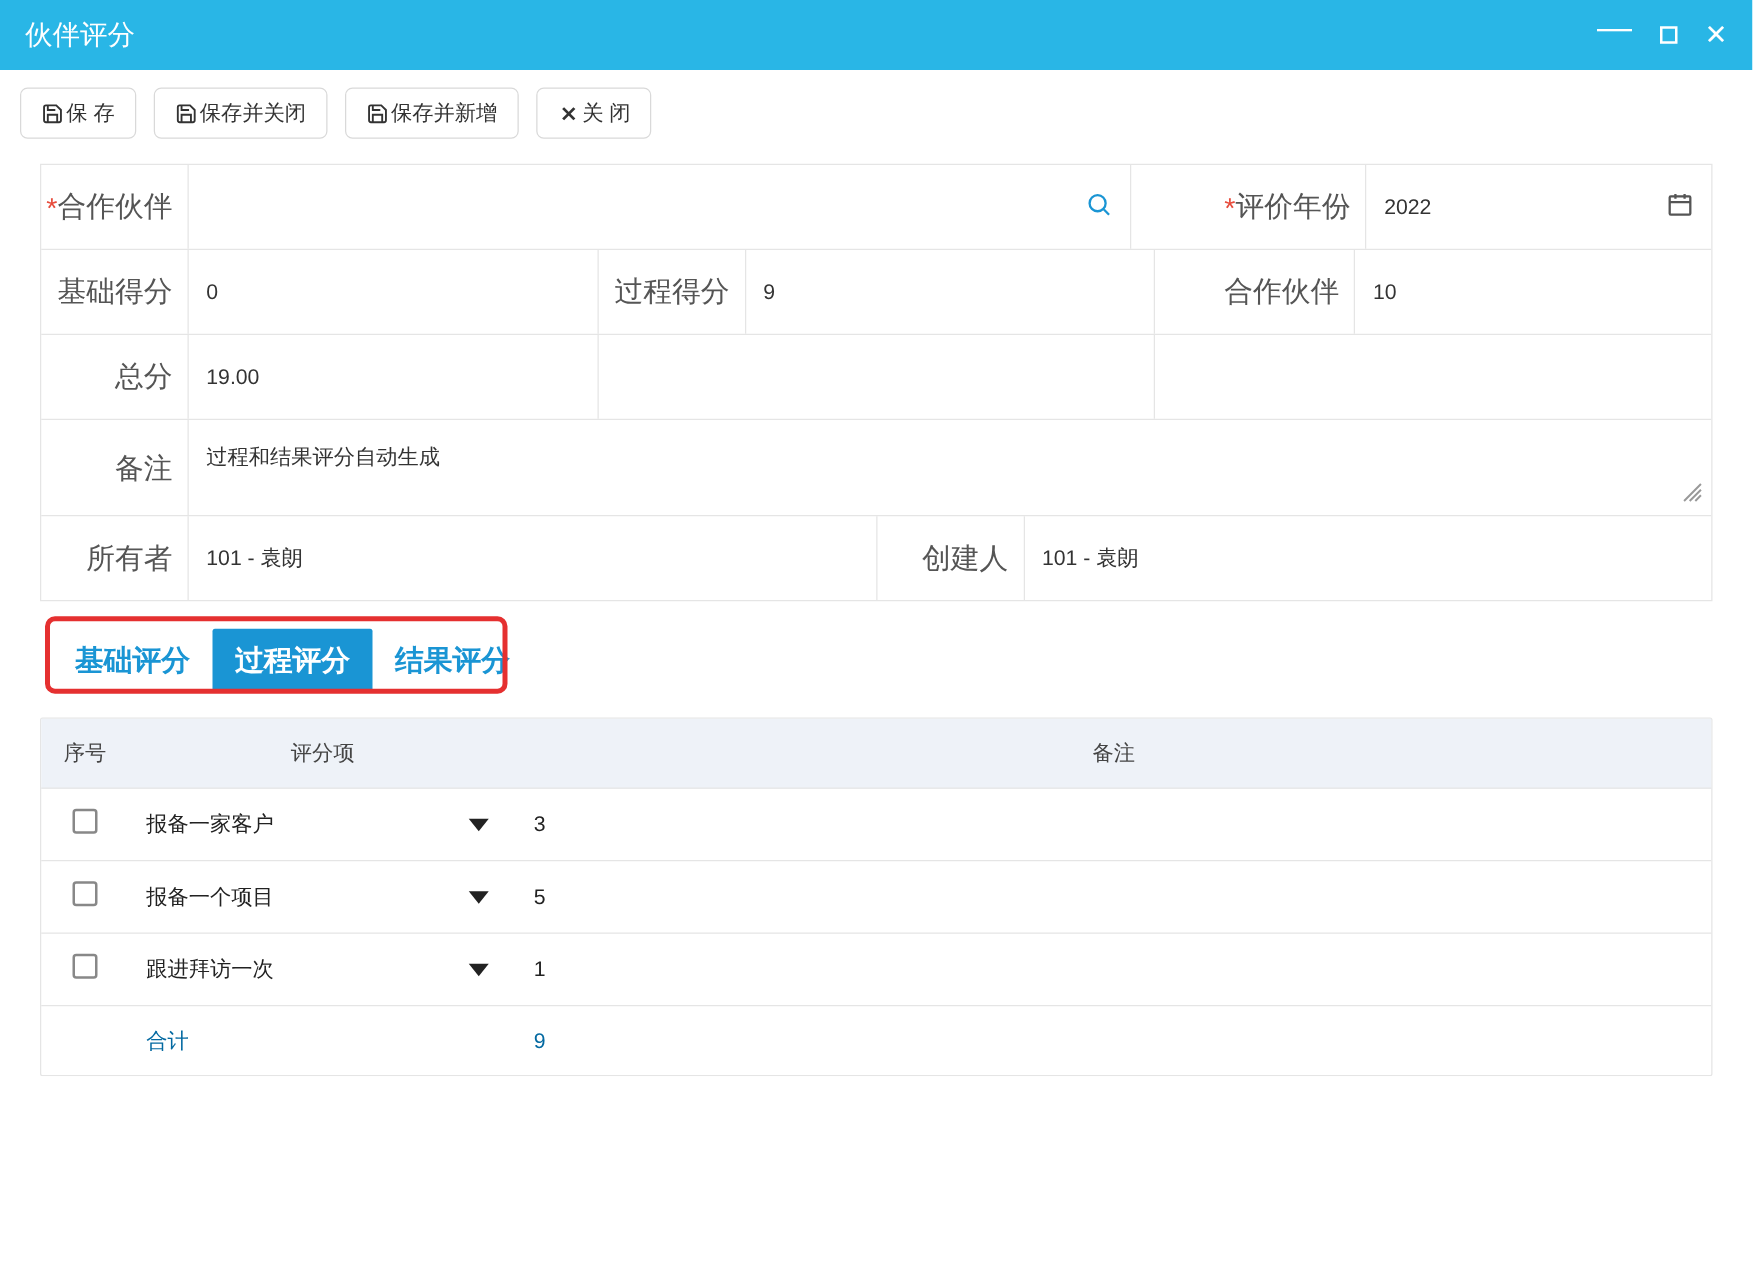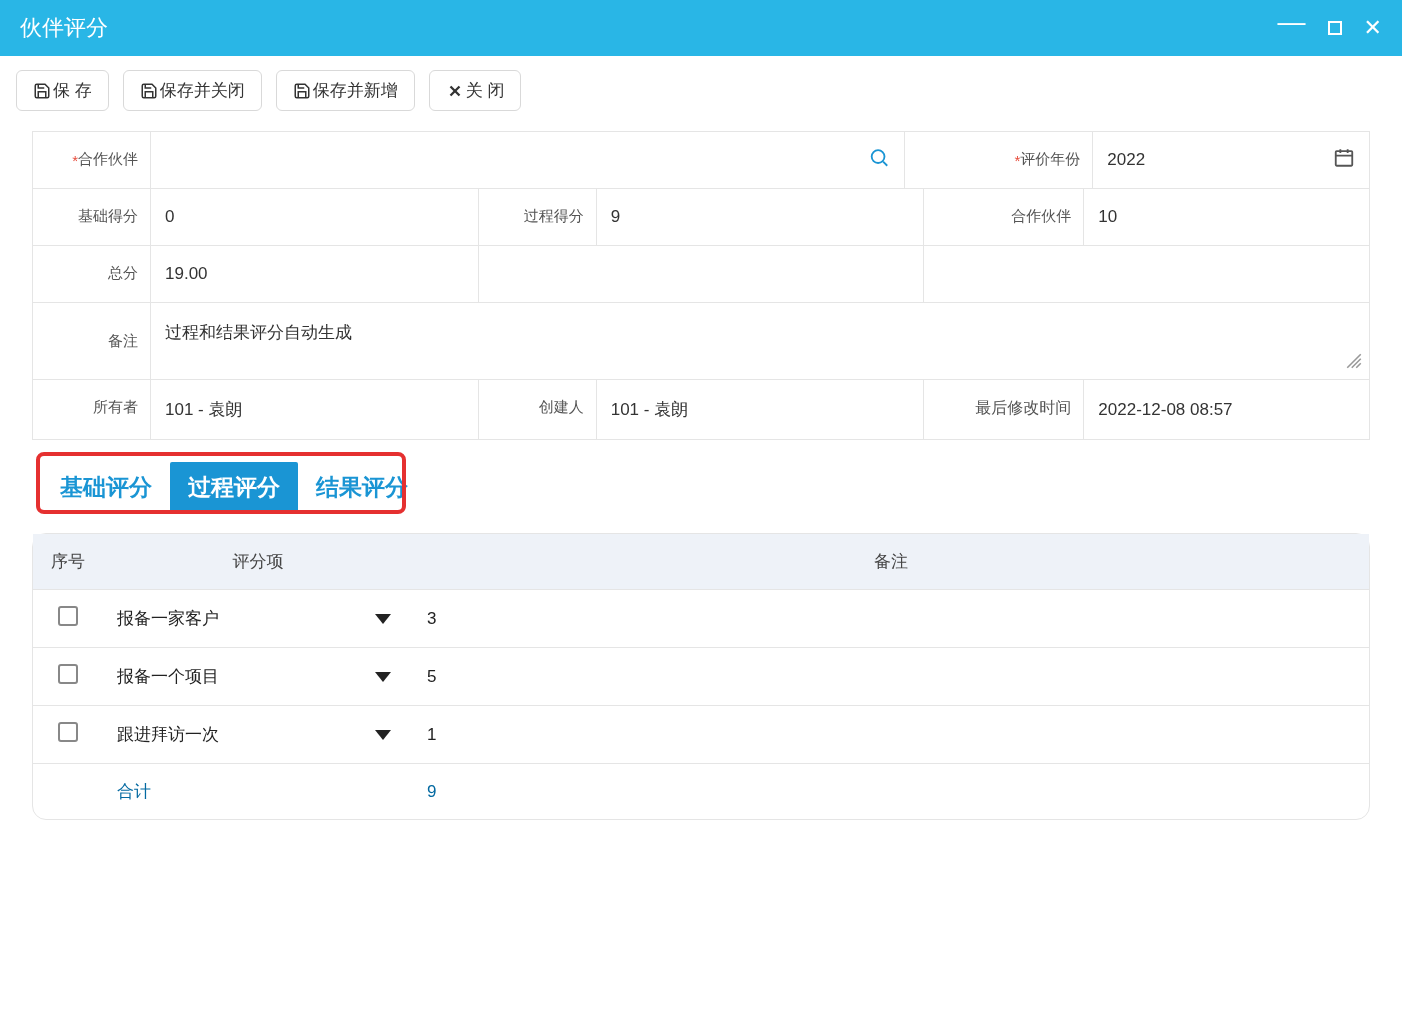--- a/index.html
+++ b/index.html
@@ -16,39 +16,39 @@
 
     
     .toolbar { padding:14px 16px 20px 16px; display:flex; gap:14px; }
     .btn { display:inline-flex; align-items:center; gap:2px; border:1px solid #d9d9d9; background:#fff; border-radius:6px; padding:8px 16px; font-size:17px; color:#333; cursor:pointer; }
     .btn svg { width:18px; height:18px; }
 
     
     .formwrap { padding:0 32px; }
     .form { border:1px solid #e5e5e5; border-top:1px solid #e5e5e5; }
     .row { display:flex; border-bottom:1px solid #e5e5e5; }
-    .cell-label { width:118px; min-width:118px; text-align:right; padding:18px 12px 18px 0; color:#555; font-size:15px; border-right:1px solid #e5e5e5; }
+    .cell-label { width:118px; min-width:118px; text-align:right; padding:18px 12px 18px 0; color:#555; font-size:23px; border-right:1px solid #e5e5e5; }
     .cell-label .req { color:#e74c3c; vertical-align:middle; }
     .cell-val { flex:1; padding:18px 14px; color:#333; font-size:17px; display:flex; align-items:center; position:relative; }
     .cell-val input[type=text]{ border:none; outline:none; font-size:17px; width:100%; }
     .row .seg { display:flex; flex:1; }
     .search-ic { position:absolute; right:14px; top:50%; transform:translateY(-50%); }
     .cal-ic { position:absolute; right:14px; top:50%; transform:translateY(-50%); }
     .remark-row .cell-val { min-height:76px; align-items:flex-start; }
     .resize-handle { position:absolute; right:6px; bottom:4px; }
 
     
     .tabs-area { margin-top:10px; position:relative; padding:6px 0 14px 0; }
     .tabs { display:flex; gap:0; padding:6px 10px; }
     .tab { padding:10px 18px; color:#1a95d4; font-size:23px; cursor:pointer;font-weight:bold; }
     .tab.active { background:#1a95d4; color:#fff; border-radius:2px; }
     .tabs-highlight { position:absolute; top:2px; left:4px; width:370px; height:62px; border:4px solid #e53030; border-radius:8px; pointer-events:none; }
 
     
-    .tbl { border:1px solid #e5e5e5; border-radius:14px; }
+    .tbl { border:1px solid #e5e5e5; border-radius:2px; }
     .thead { display:flex; background:#eef2f8; border-bottom:1px solid #e5e5e5; }
     .th, .td { padding:16px 14px; font-size:17px; }
     .col-no { width:70px; text-align:center; }
     .col-item { width:310px; }
     .col-score { width:250px; }
     .col-note { flex:1; text-align:center; }
     .thead .th { color:#444; text-align:center; }
     .thead .col-item { text-align:center;font-family:Liberation Mono, monospace; }
     .tbody .trow { display:flex; border-bottom:1px solid #e5e5e5; align-items:center; }
     .tbody .trow:last-child { border-bottom:none; }
@@ -181,24 +181,20 @@
 
     <div class="row" style="border-bottom:none">
       <div class="seg" style="flex:1">
         <div class="cell-label">所有者</div>
         <div class="cell-val">101 - 袁朗</div>
       </div>
       <div class="seg" style="flex:1;border-left:1px solid #e5e5e5;">
         <div class="cell-label" style="width:108px">创建人</div>
         <div class="cell-val">101 - 袁朗</div>
       </div>
-      <div class="seg" style="flex:1;border-left:1px solid #e5e5e5;">
-        <div class="cell-label" style="width:160px;font-size:16px">最后修改时间</div>
-        <div class="cell-val">2022-12-08 08:57</div>
-      </div>
     </div>
 
   </div>
 
   <div class="tabs-area">
     <div class="tabs-highlight"></div>
     <div class="tabs">
       <div class="tab">基础评分</div>
       <div class="tab active">过程评分</div>
       <div class="tab">结果评分</div>

